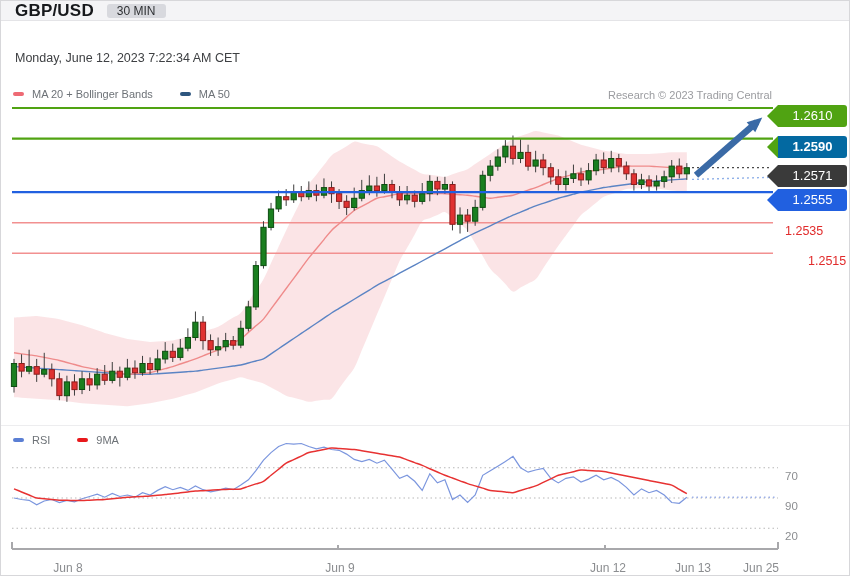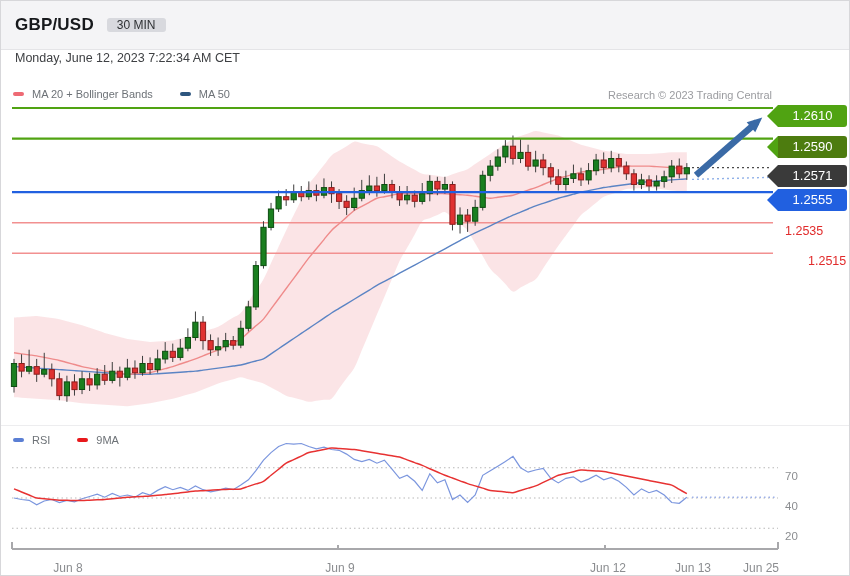--- a/index.html
+++ b/index.html
@@ -1,19 +1,19 @@
 <!DOCTYPE html>
 <html><head>
 <meta charset="utf-8">
 <style>
   html,body{margin:0;padding:0;background:#fff;font-family:"Liberation Sans",sans-serif;}
   #frame{position:relative;width:850px;height:576px;background:#fff;border:1px solid #d7d7da;box-sizing:border-box;overflow:hidden;}
   #chart-svg{position:absolute;left:0;top:0;z-index:1;}
   #overlay{position:absolute;left:0;top:8px;width:784px;height:576px;z-index:2;pointer-events:none;}
-  .header{position:absolute;left:0;top:0;width:850px;height:49px;background:#f4f4f6;border-bottom:1px solid #e4e4e7;display:flex;align-items:center;gap:13px;padding-left:14px;box-sizing:border-box;z-index:3;}
+  .header{position:absolute;left:0;top:0;width:850px;height:20px;background:#f4f4f6;border-bottom:1px solid #e4e4e7;display:flex;align-items:center;gap:13px;padding-left:14px;box-sizing:border-box;z-index:3;}
   .pair-title{font-size:17px;font-weight:bold;color:#17191c;letter-spacing:.2px;}
   .tf-badge{background:#d8d9de;color:#2e3033;font-size:12px;padding:0 10px;border-radius:3px;}
   .date-line{position:absolute;left:14px;top:42px;font-size:12.5px;color:#3e4043;}
   .legend{position:absolute;display:flex;align-items:center;gap:9px;font-size:11px;color:#6d7277;}
   .legend .item{display:flex;align-items:center;gap:8px;margin-right:18px;}
   .dash{width:11px;height:4px;border-radius:2px;display:inline-block;}
   .watermark{position:absolute;right:13px;top:80px;font-size:11px;color:#9b9ca0;margin-left:14px;}
   .tag{position:absolute;display:flex;align-items:center;height:22px;}
   .tag-notch{width:0;height:0;border-top:11px solid transparent;border-bottom:11px solid transparent;}
   .tag-box{height:22px;line-height:22px;border-radius:3px;border-top-left-radius:0;border-bottom-left-radius:0;color:#fff;font-size:13px;width:69px;text-align:center;}
@@ -271,36 +271,36 @@
     </div>
 
     <div class="pane-sep"></div>
     <div id="level-labels">
         <div class="tag" style="left: 766px; top: 96px;">
           <span class="tag-notch" style="border-right:11px solid #50a312;"></span>
           <span class="tag-box" style="background:#50a312;">1.2610</span>
         </div>
         <div class="tag" style="left: 766px; top: 127px;">
           <span class="tag-notch" style="border-right:11px solid #50a312;"></span>
-          <span class="tag-box" style="background:#4d7c0f;">1.2590</span>
+          <span class="tag-box" style="background:#0369a1;font-weight:bold;">1.2590</span>
         </div>
         <div class="tag" style="left: 766px; top: 156px;">
           <span class="tag-notch" style="border-right:11px solid #3a3a3a;"></span>
           <span class="tag-box" style="background:#3a3a3a;">1.2571</span>
         </div>
         <div class="tag" style="left: 766px; top: 180px;">
           <span class="tag-notch" style="border-right:11px solid #2160e0;"></span>
           <span class="tag-box" style="background:#2160e0;text-align:center;">1.2555</span>
         </div>
         <div class="lvl-text" style="top: 214px; color: rgb(225, 43, 43);">1.2535</div>
         <div class="lvl-text" style="top: 244px; color: rgb(225, 43, 43); margin-left: 23px;">1.2515</div>
       </div>
     <div id="rsi-ticks">
         <div class="rsi-tick" style="top: 460px;">70</div>
-        <div class="rsi-tick" style="top: 490px;">40</div>
+        <div class="rsi-tick" style="top: 490px;">90</div>
         <div class="rsi-tick" style="top: 520px;">20</div>
       </div>
     <div id="x-labels">
         <div class="axis-label" style="left: 67px;">Jun 8</div>
         <div class="axis-label" style="left: 339px;">Jun 9</div>
         <div class="axis-label" style="left: 607px;">Jun 12</div>
         <div class="axis-label" style="left: 692px;">Jun 13</div>
         <div class="axis-label" style="left: 760px;">Jun 25</div>
       </div>
   </div>

